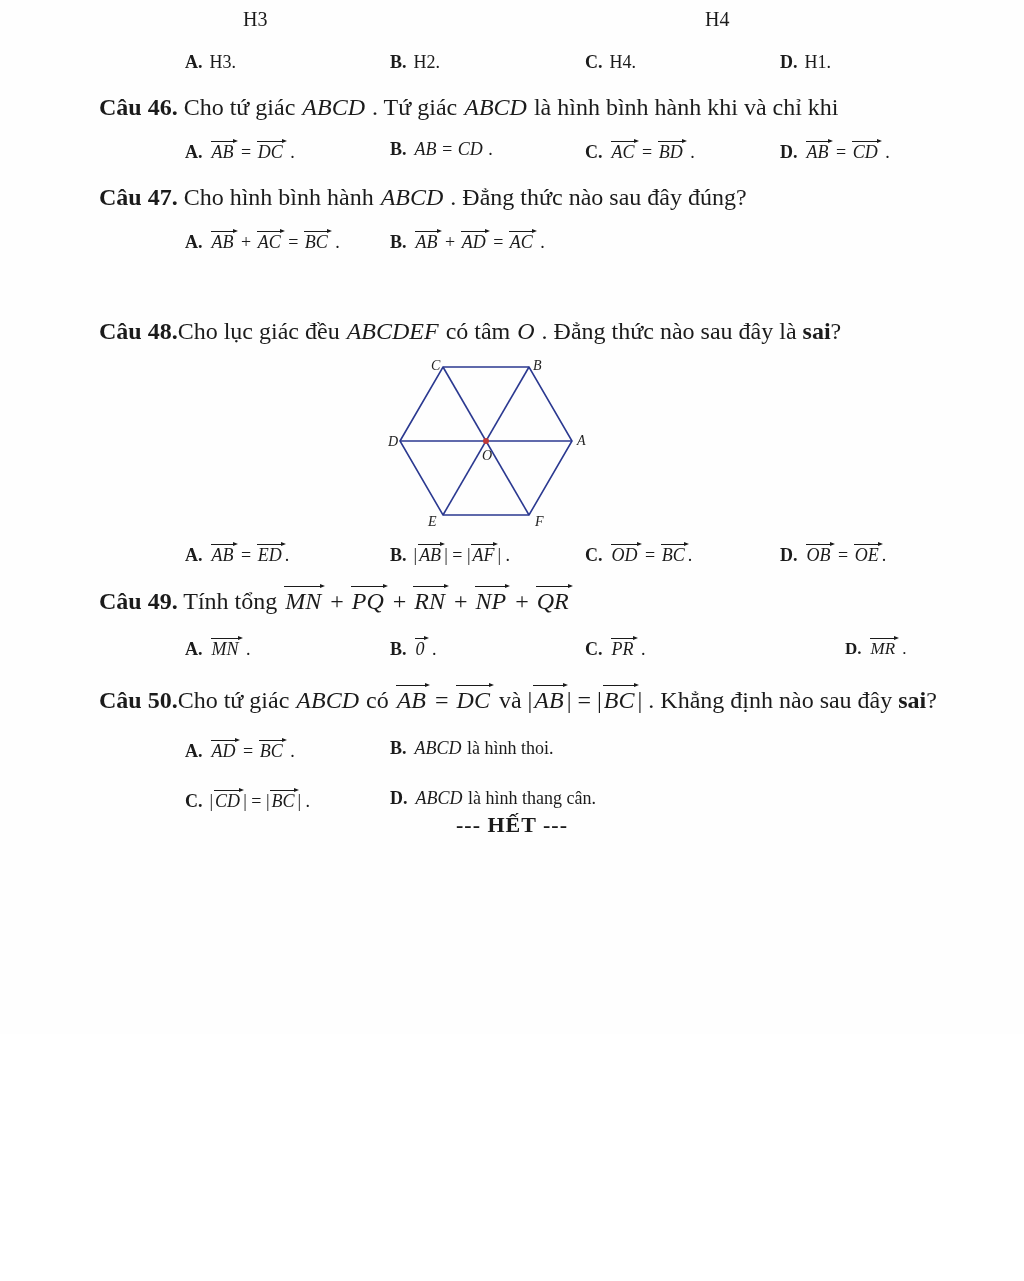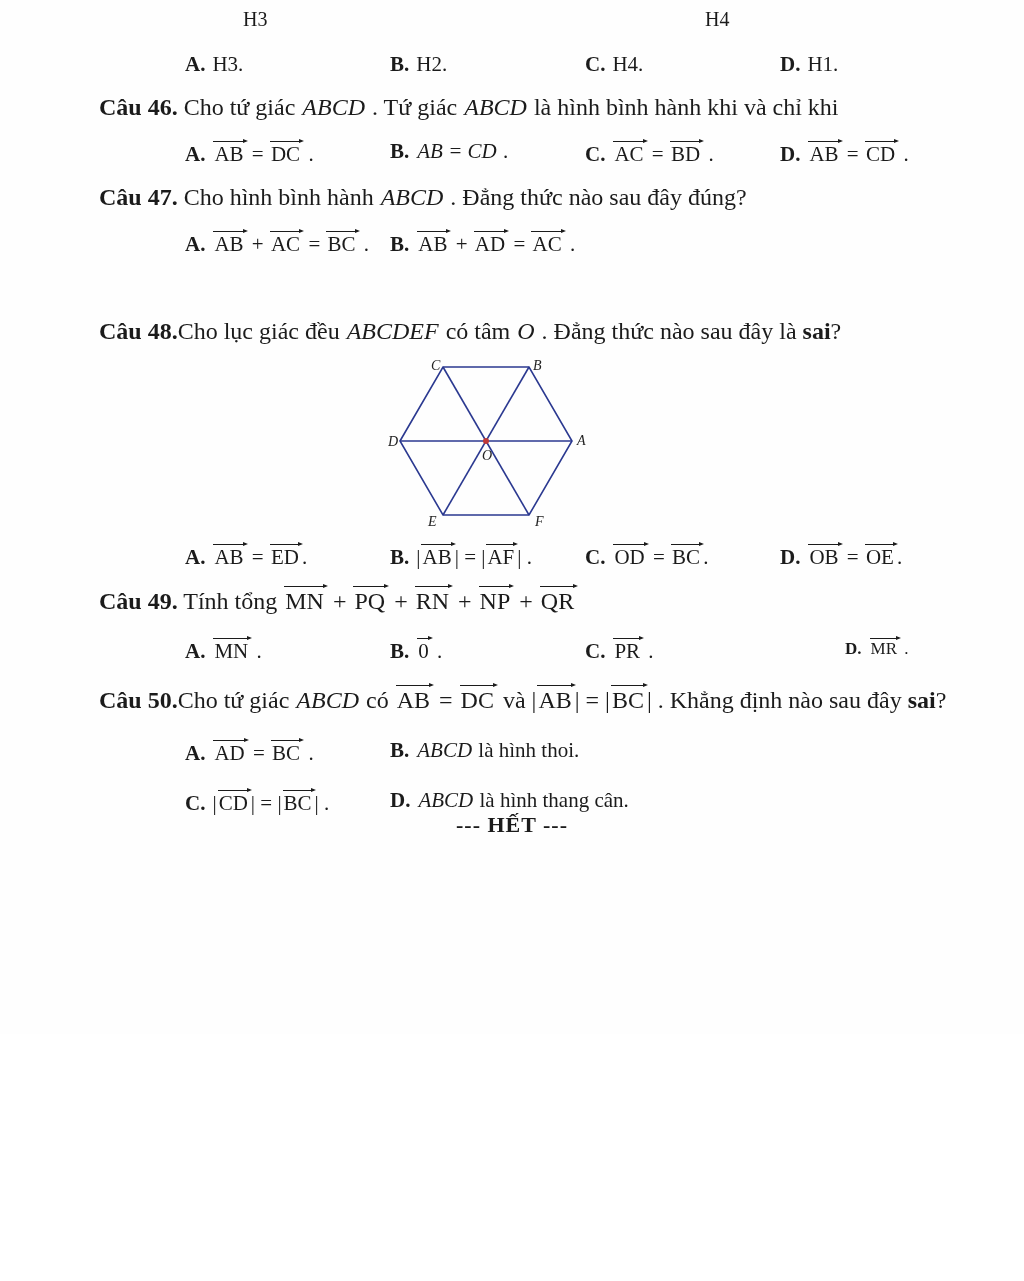--- a/index.html
+++ b/index.html
@@ -1,26 +1,26 @@
 <!DOCTYPE html>
 <html><head>
 <meta charset="utf-8">
 <style>
   html,body{margin:0;padding:0;}
   body{width:1024px;height:1281px;background:#ffffff;font-family:"Liberation Serif",serif;color:#1b1b1b;}
   .page{position:relative;width:1024px;height:1034px;overflow:hidden;background:#fefefe;}
   .row{position:absolute;left:0;right:0;height:44px;}
-  .opt{position:absolute;font-size:21px;white-space:nowrap;}
+  .opt{position:absolute;font-size:18px;white-space:nowrap;}
   .opt b{margin-right:7px;}
   .c1{left:185px}.c2{left:390px}.c3{left:585px}.c4{left:780px}.c4w{left:845px}
   .q{position:absolute;left:99px;right:48px;font-size:24px;line-height:1.3;}
   .fl{position:absolute;font-size:20px;}
   .het{position:absolute;left:0;right:0;text-align:center;font-size:22px;font-weight:bold;letter-spacing:1px;}
   i{padding:0 1px;}
-  .vec{display:inline-block;position:relative;padding:4px 3px 0 2px;line-height:1.1;}
+  .vec{display:inline-block;font-style:italic;position:relative;padding:4px 3px 0 2px;line-height:1.1;}
   .vec::before{content:"";position:absolute;left:1px;right:4px;top:2px;border-top:1.4px solid #1b1b1b;}
   .vec::after{content:"";position:absolute;right:-1px;top:-0.5px;width:0;height:0;
               border-top:2.6px solid transparent;border-bottom:2.6px solid transparent;border-left:5.5px solid #1b1b1b;}
   .figtext text{font:italic 14px "Liberation Serif",serif;fill:#222222;}
 </style>
 </head>
 <body>
 
 <div class="page">
 

